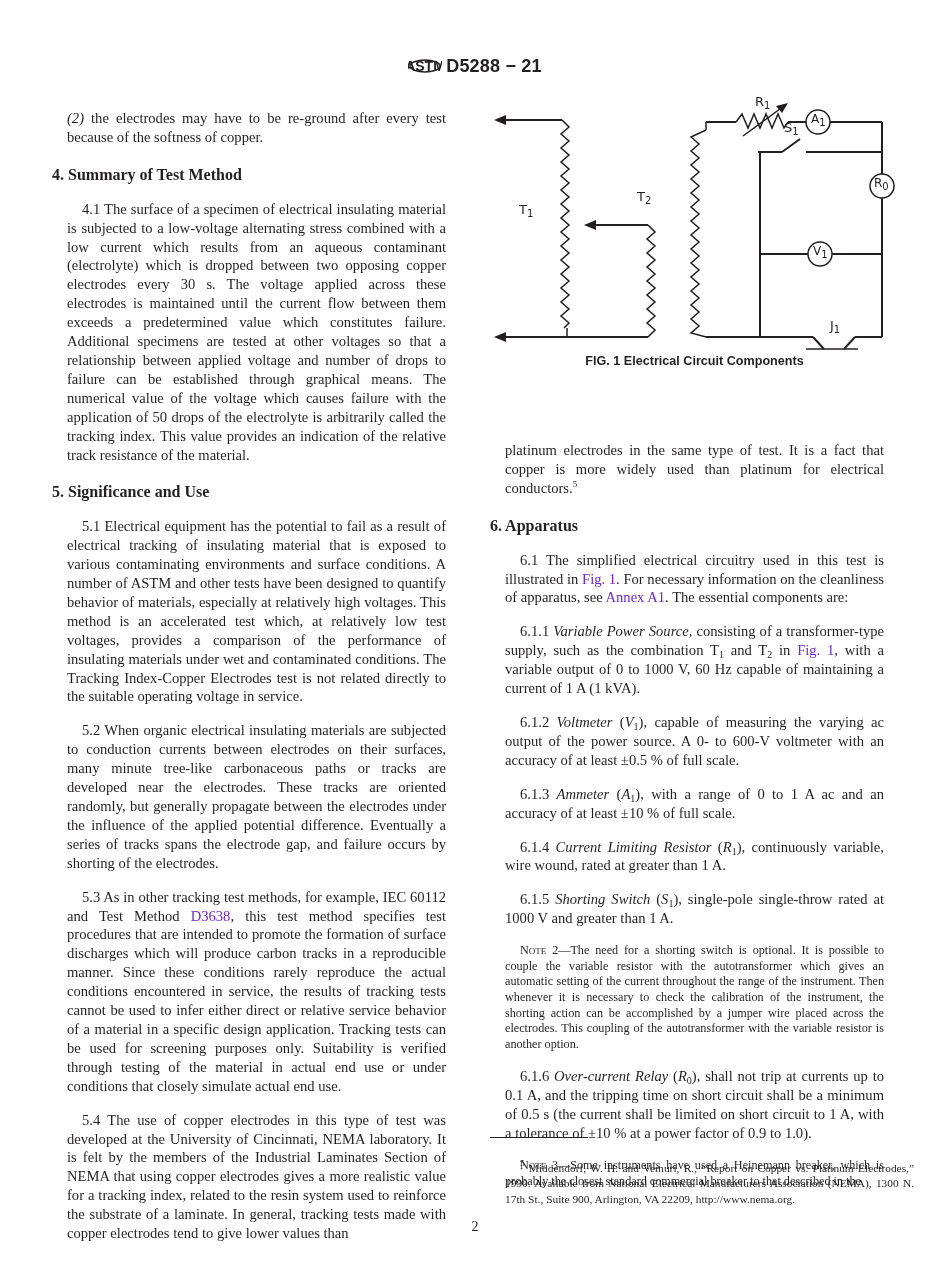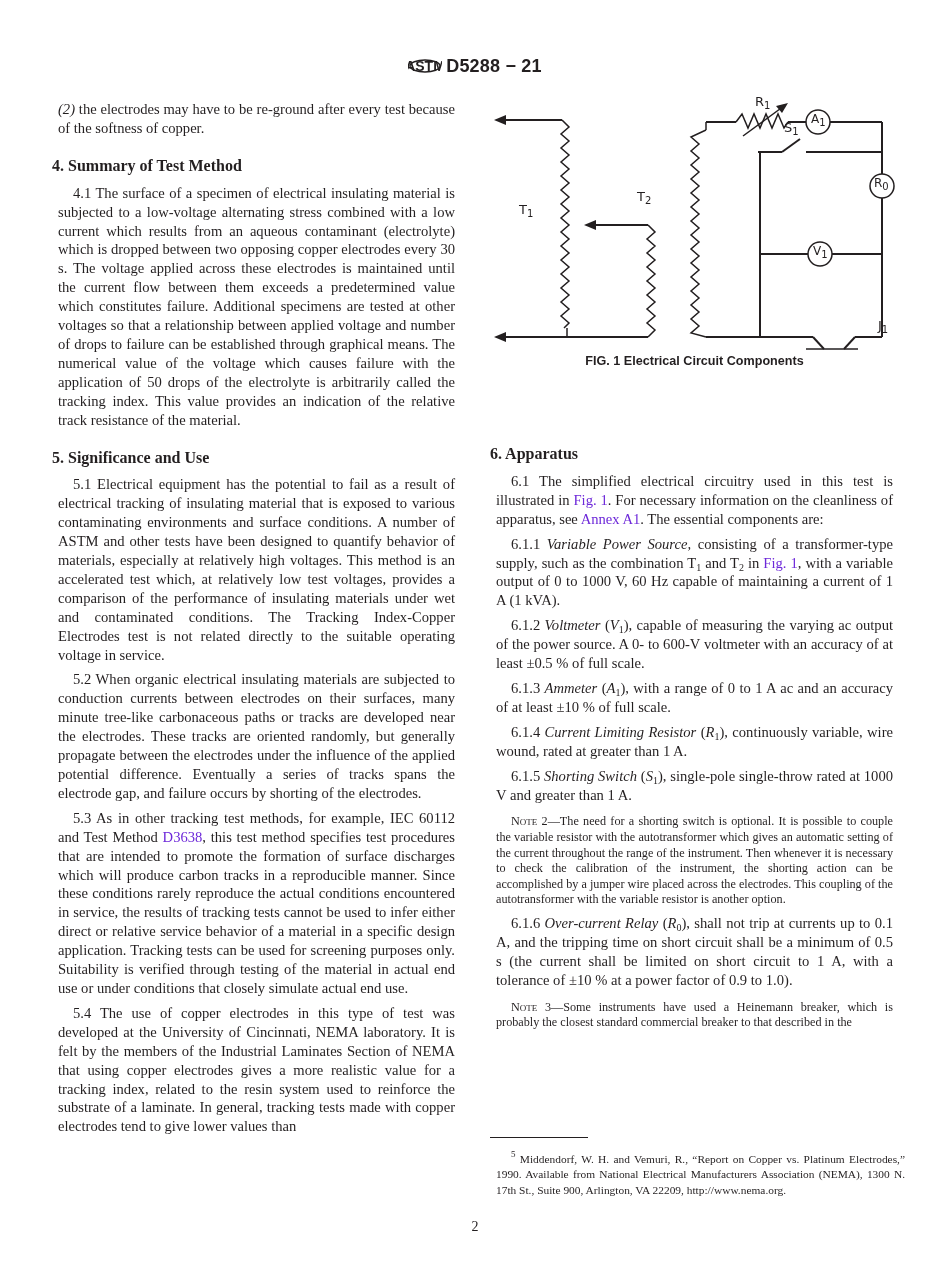--- a/index.html
+++ b/index.html
@@ -5,21 +5,21 @@
   html, body { margin: 0; padding: 0; background: #ffffff; }
   body { width: 950px; height: 1272px; position: relative; overflow: hidden;
          font-family: "Liberation Serif", serif; color: #231f20; }
   .header { position: absolute; top: 52px; left: 0; width: 950px; text-align: center; }
   .header .logo { display: inline-block; vertical-align: middle; width: 34px; height: 28px; }
   .header .docid { display: inline-block; vertical-align: middle; font-family: "Liberation Sans", sans-serif;
          font-weight: bold; font-size: 18px; letter-spacing: 0.2px; }
   .col { position: absolute; font-size: 14.6px; line-height: 18.9px; text-align: justify; }
   .col-left { left: 52px; top: 94px; width: 409px; }
   .col-right { left: 490px; width: 409px; }
-  p { margin: 6px; }
+  p { margin: 15px; }
   .indent { text-indent: 15px; }
   .sec-h { font-weight: bold; font-size: 16px; margin: 19px 0 8px 0; }
   .gap { margin-top: 6px; }
   .link { color: #6d28d9; }
   .it { font-style: italic; }
   sub { font-size: 10px; vertical-align: -3px; line-height: 0; }
   sup { font-size: 9px; vertical-align: 6px; line-height: 0; }
   .note { font-size: 12.2px; line-height: 15.6px; }
   .smallcaps { font-variant: small-caps; }
   .figure { position: absolute; left: 488px; top: 92px; width: 420px; height: 290px; }
@@ -114,25 +114,26 @@
     <line x1="367" y1="245" x2="394" y2="245"></line>
   </svg>
   
   <span style="position:absolute;left:31px;top:110px;font-family:'DejaVu Sans',sans-serif;font-size:13px;"><span>T</span><sub>1</sub></span>
   <span style="position:absolute;left:149px;top:97px;font-family:'DejaVu Sans',sans-serif;font-size:13px;"><span>T</span><sub>2</sub></span>
   <span style="position:absolute;left:260px;top:2px;font-family:'DejaVu Sans',sans-serif;font-size:13px;margin-left:7px;"><span>R</span><sub>1</sub></span>
   <span style="position:absolute;left:296px;top:28px;font-family:'DejaVu Sans',sans-serif;font-size:13px;"><span>S</span><sub>1</sub></span>
   <span style="position:absolute;left:323px;top:20px;font-family:'DejaVu Sans',sans-serif;font-size:12px;"><span>A</span><sub>1</sub></span>
   <span style="position:absolute;left:386px;top:84px;font-family:'DejaVu Sans',sans-serif;font-size:12px;"><span>R</span><sub>0</sub></span>
   <span style="position:absolute;left:325px;top:152px;font-family:'DejaVu Sans',sans-serif;font-size:12px;"><span>V</span><sub>1</sub></span>
-  <span style="position:absolute;left:342px;top:226px;font-family:'DejaVu Sans',sans-serif;font-size:13px;margin-left:48px;"><span>J</span><sub>1</sub></span>
+  <span style="position:absolute;left:342px;top:226px;font-family:'DejaVu Sans',sans-serif;font-size:13px;"><span>J</span><sub>1</sub></span>
 </div>
 <div class="fig-caption">FIG. 1  Electrical Circuit Components</div>
 
 <div class="col col-right" style="top:426px;">
+  <p><span>platinum electrodes in the same type of test. It is a fact that copper is more widely used than platinum for electrical conductors.</span><sup class="link-plain">5</sup></p>
 
   <div class="sec-h">6.  Apparatus</div>
   <p class="indent"><span>6.1 The simplified electrical circuitry used in this test is illustrated in </span><span class="link">Fig. 1</span><span>. For necessary information on the cleanliness of apparatus, see </span><span class="link">Annex A1</span><span>. The essential components are:</span></p>
 
   <p class="indent"><span>6.1.1 </span><span class="it">Variable Power Source,</span><span> consisting of a transformer-type supply, such as the combination T</span><sub>1</sub><span> and T</span><sub>2</sub><span> in </span><span class="link">Fig. 1</span><span>, with a variable output of 0 to 1000 V, 60 Hz capable of maintaining a current of 1 A (1 kVA).</span></p>
 
   <p class="indent"><span>6.1.2 </span><span class="it">Voltmeter</span> (<span class="it">V</span><sub>1</sub><span>), capable of measuring the varying ac output of the power source. A 0- to 600-V voltmeter with an accuracy of at least ±0.5 % of full scale.</span></p>
 
   <p class="indent"><span>6.1.3 </span><span class="it">Ammeter</span> (<span class="it">A</span><sub>1</sub><span>), with a range of 0 to 1 A ac and an accuracy of at least ±10 % of full scale.</span></p>
 

